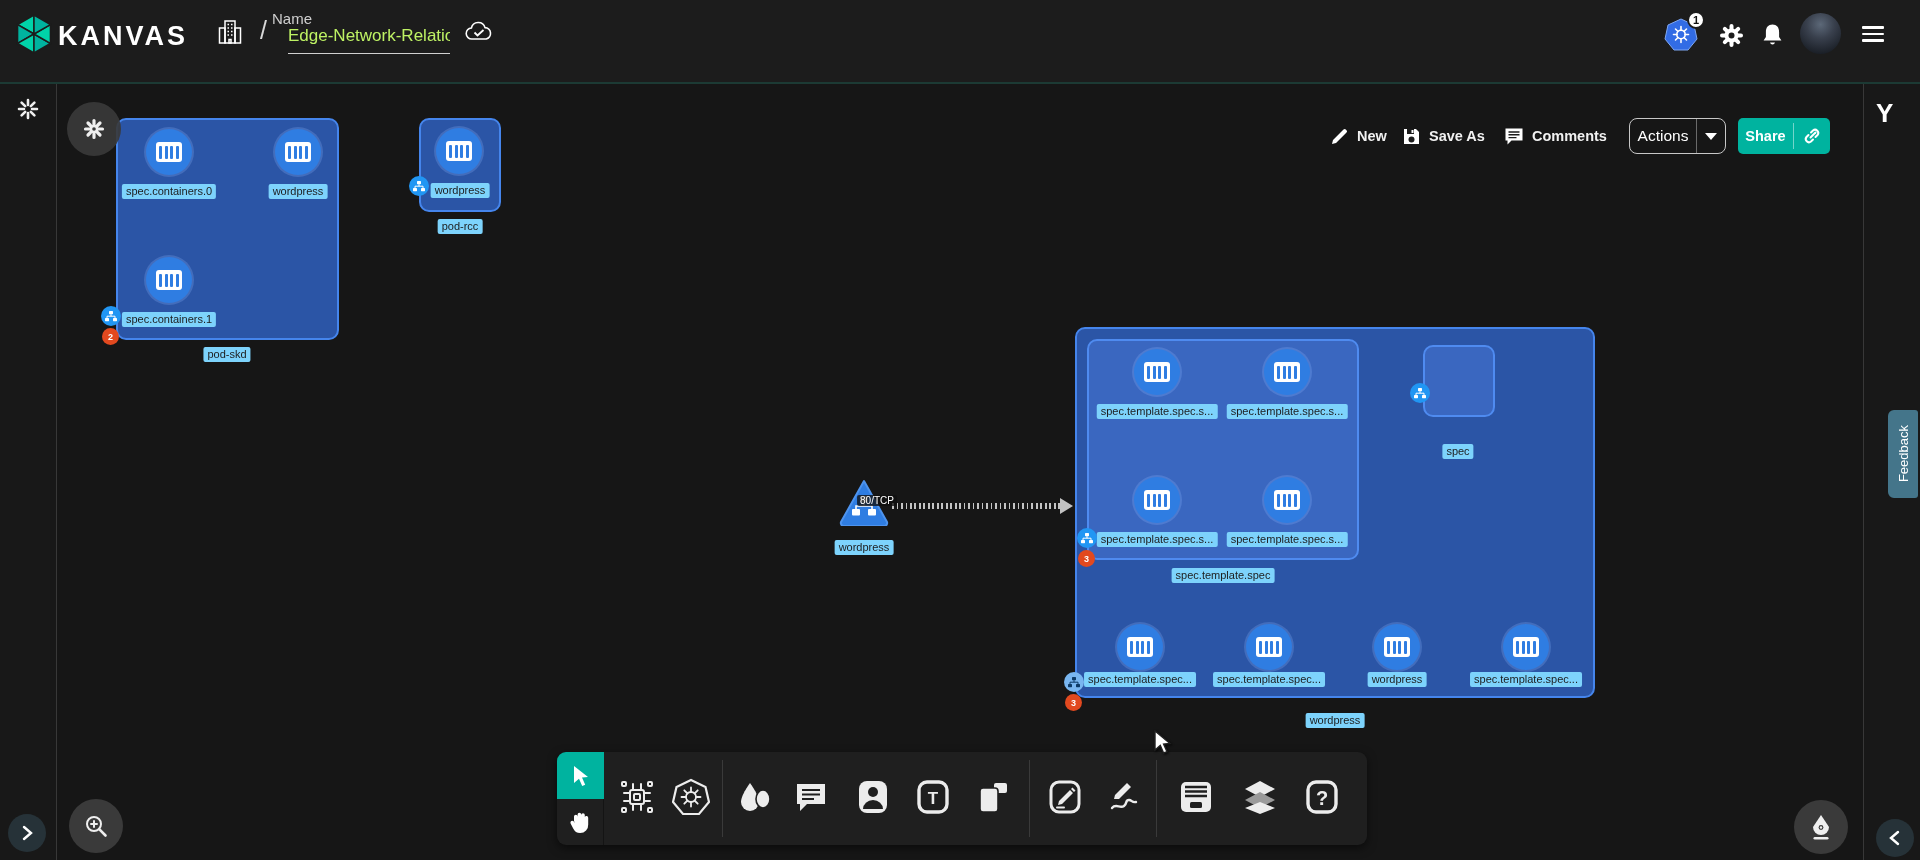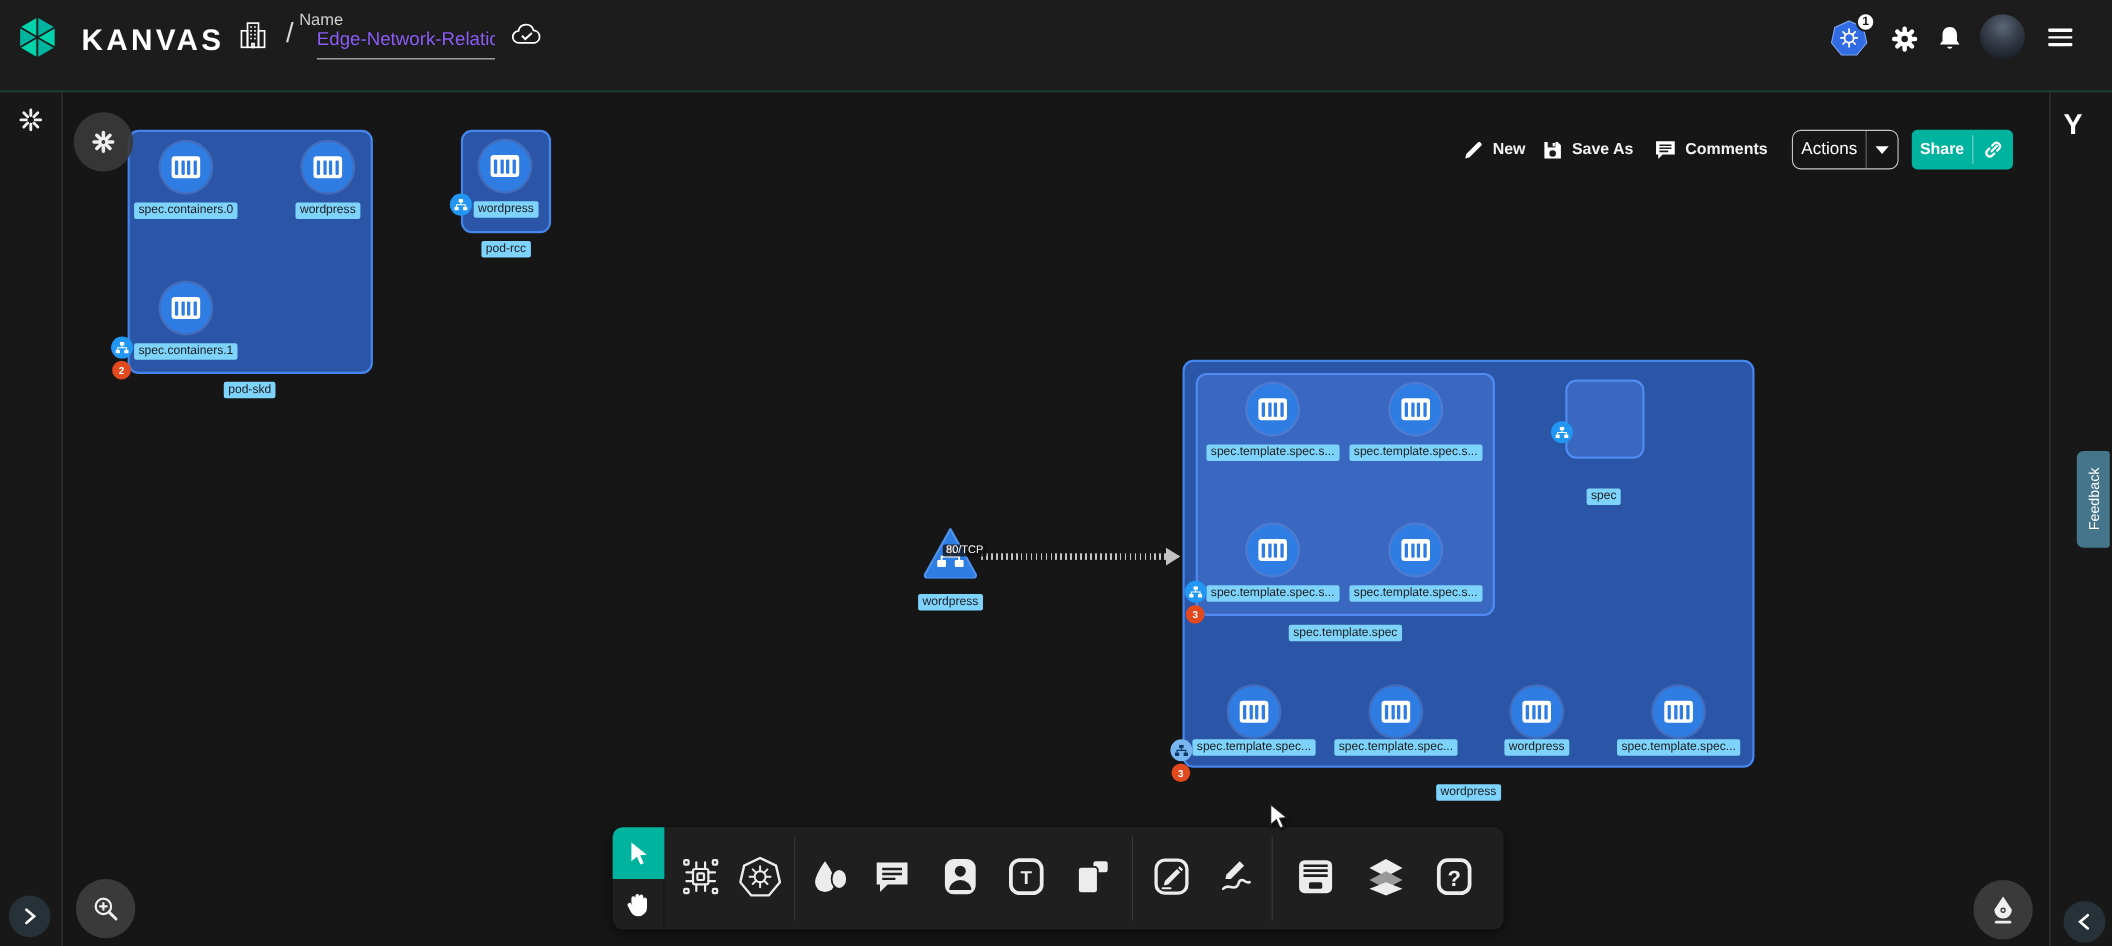--- a/index.html
+++ b/index.html
@@ -3,26 +3,26 @@
 <meta charset="utf-8">
 <style>
   * { margin:0; padding:0; box-sizing:border-box; }
   html,body { width:1920px; height:860px; overflow:hidden; background:#161616;
     font-family:"Liberation Sans", sans-serif; position:relative; }
   .abs { position:absolute; }
 
   
   .header { position:absolute; left:0; top:0; width:1920px; height:84px;
     background:#1C1C1C; border-bottom:2px solid #1C3A34; z-index:50; }
-  .logo-wrap { position:absolute; left:14px; top:14px; display:flex; align-items:center; gap:20px; }
+  .logo-wrap { position:absolute; left:14px; top:14px; display:flex; align-items:center; gap:4px; }
   .logo-text { color:#fff; font-size:27px; font-weight:800; letter-spacing:3px; }
   .crumb-icon { position:absolute; left:216px; top:18px; }
   .slash { position:absolute; left:260px; top:16px; color:#d8d8d8; font-size:25px; font-weight:300; }
   .name-label { position:absolute; left:272px; top:10px; color:#cfcfcf; font-size:15px; }
-  .name-value { position:absolute; left:288px; top:26px; width:162px; color:#8b5cf6; font-size:17px;
+  .name-value { position:absolute; left:288px; top:26px; width:162px; color:#bef264; font-size:17px;
     border-bottom:1px solid #d0d0d0; padding-bottom:7px; white-space:nowrap; overflow:hidden; }
   .cloud-icon { position:absolute; left:464px; top:20px; }
 
   
   .tabs { position:absolute; left:962px; top:50px; height:34px; display:flex;
     border-radius:9px 9px 0 0; overflow:hidden; background:#202020; }
   .tab { display:flex; align-items:center; gap:9px; padding:0 18px; font-size:15px; cursor:default; }
   .tab-design { background:#142E29;
     background-image:radial-gradient(rgba(0,179,159,.22) 1px, transparent 1.3px);
     background-size:7px 7px; color:#fff; }

